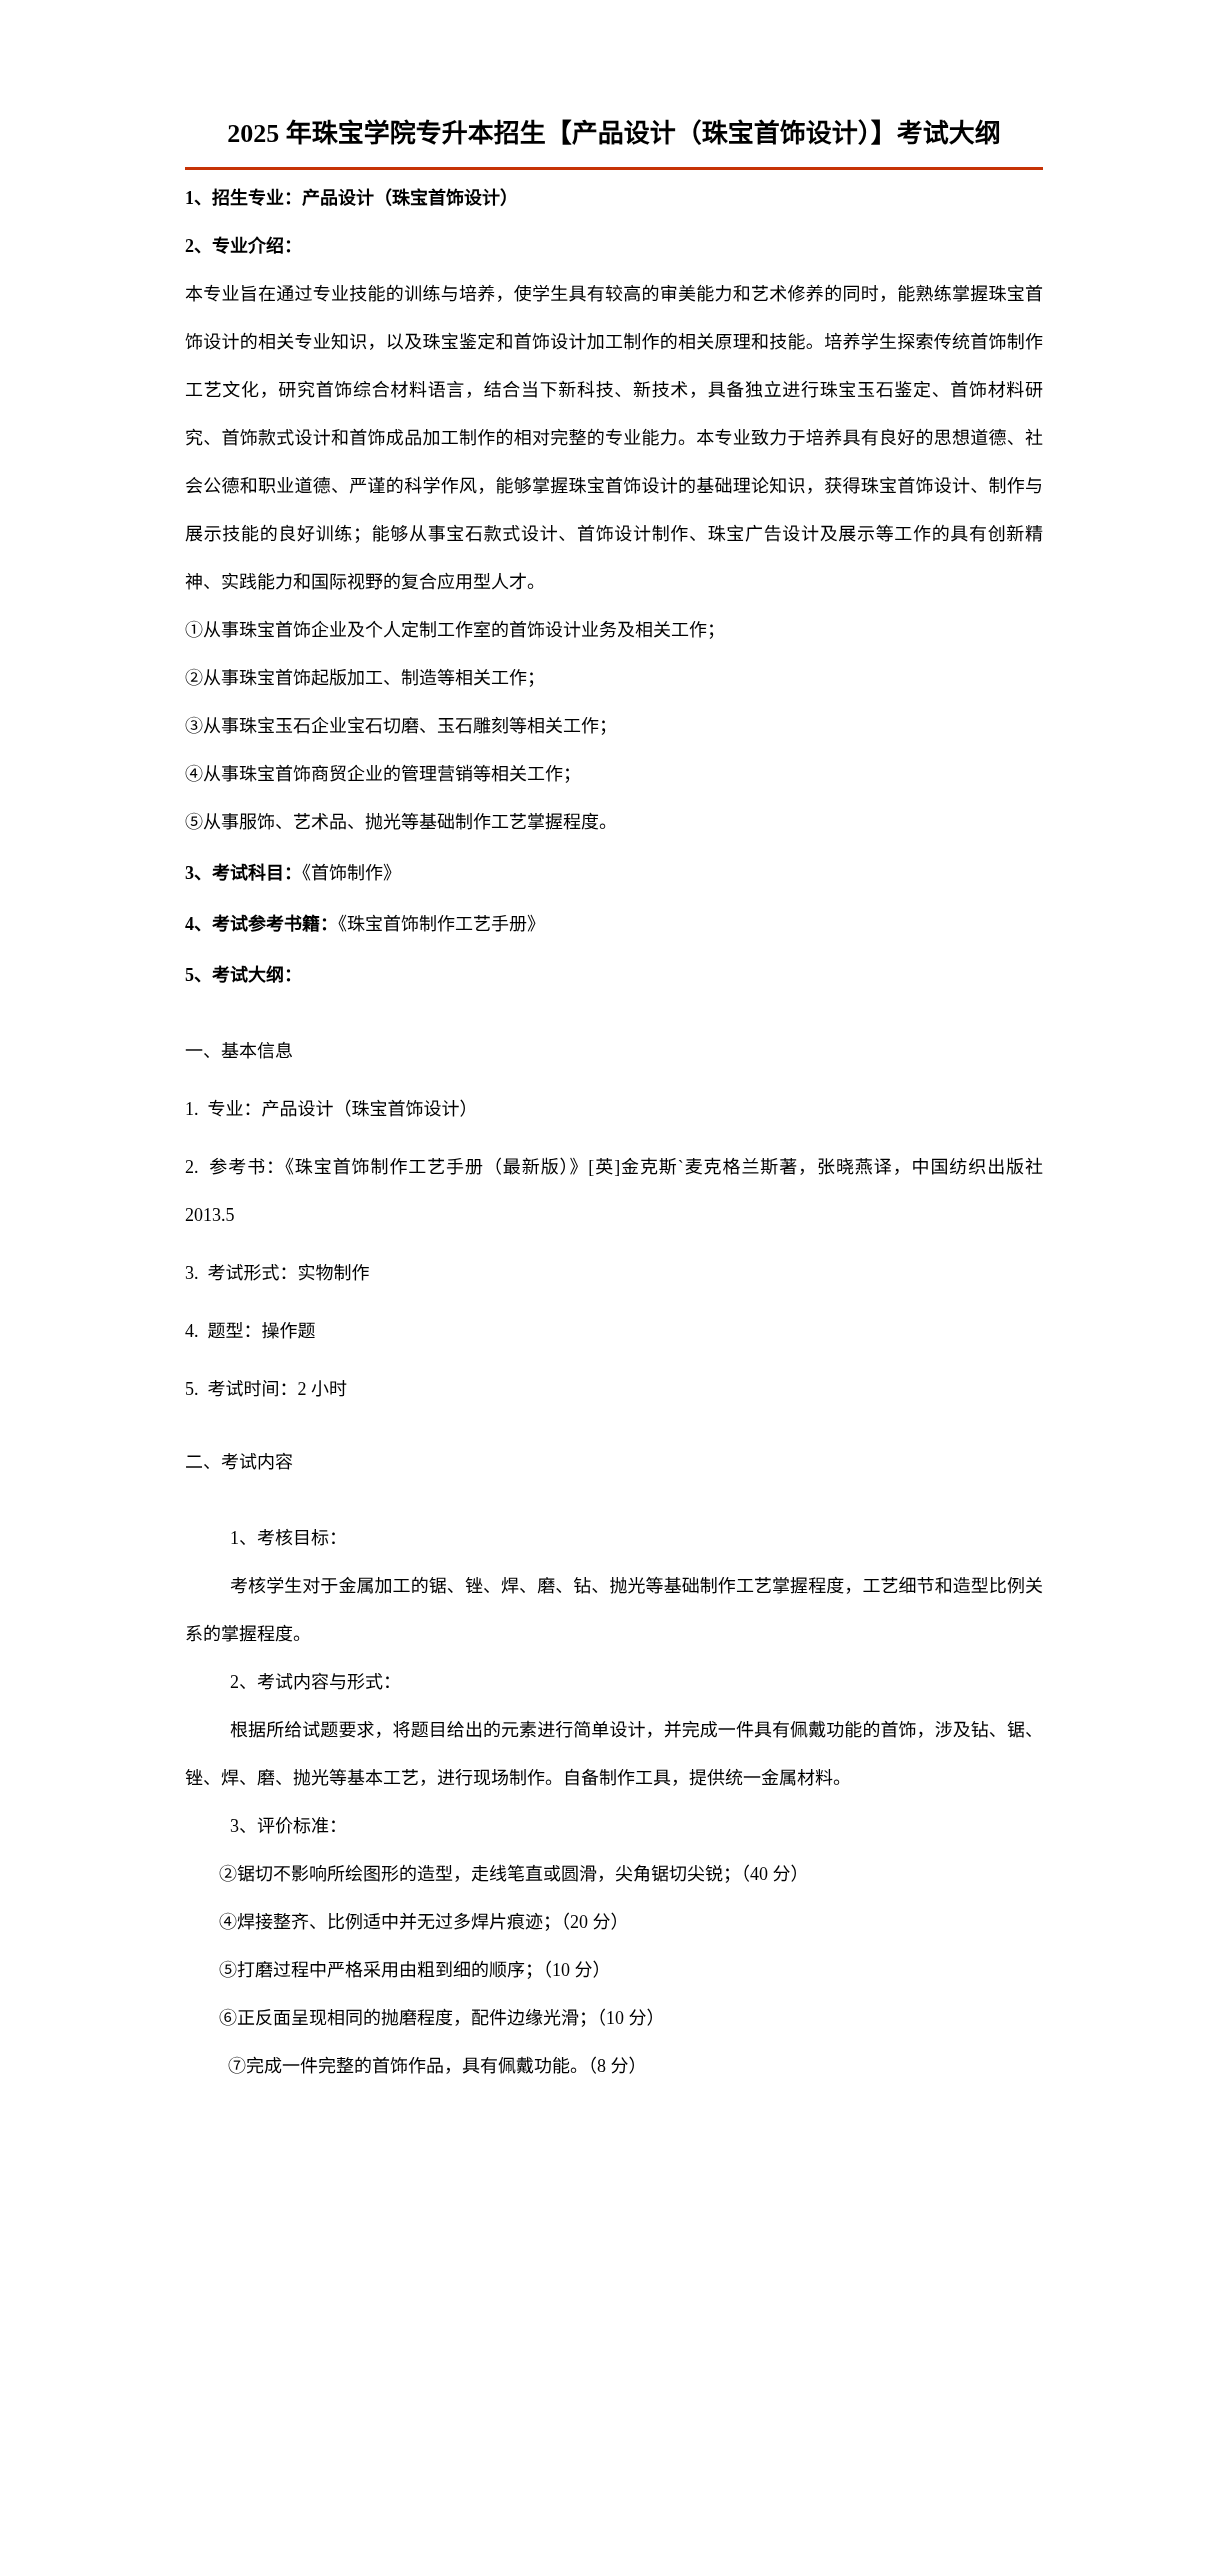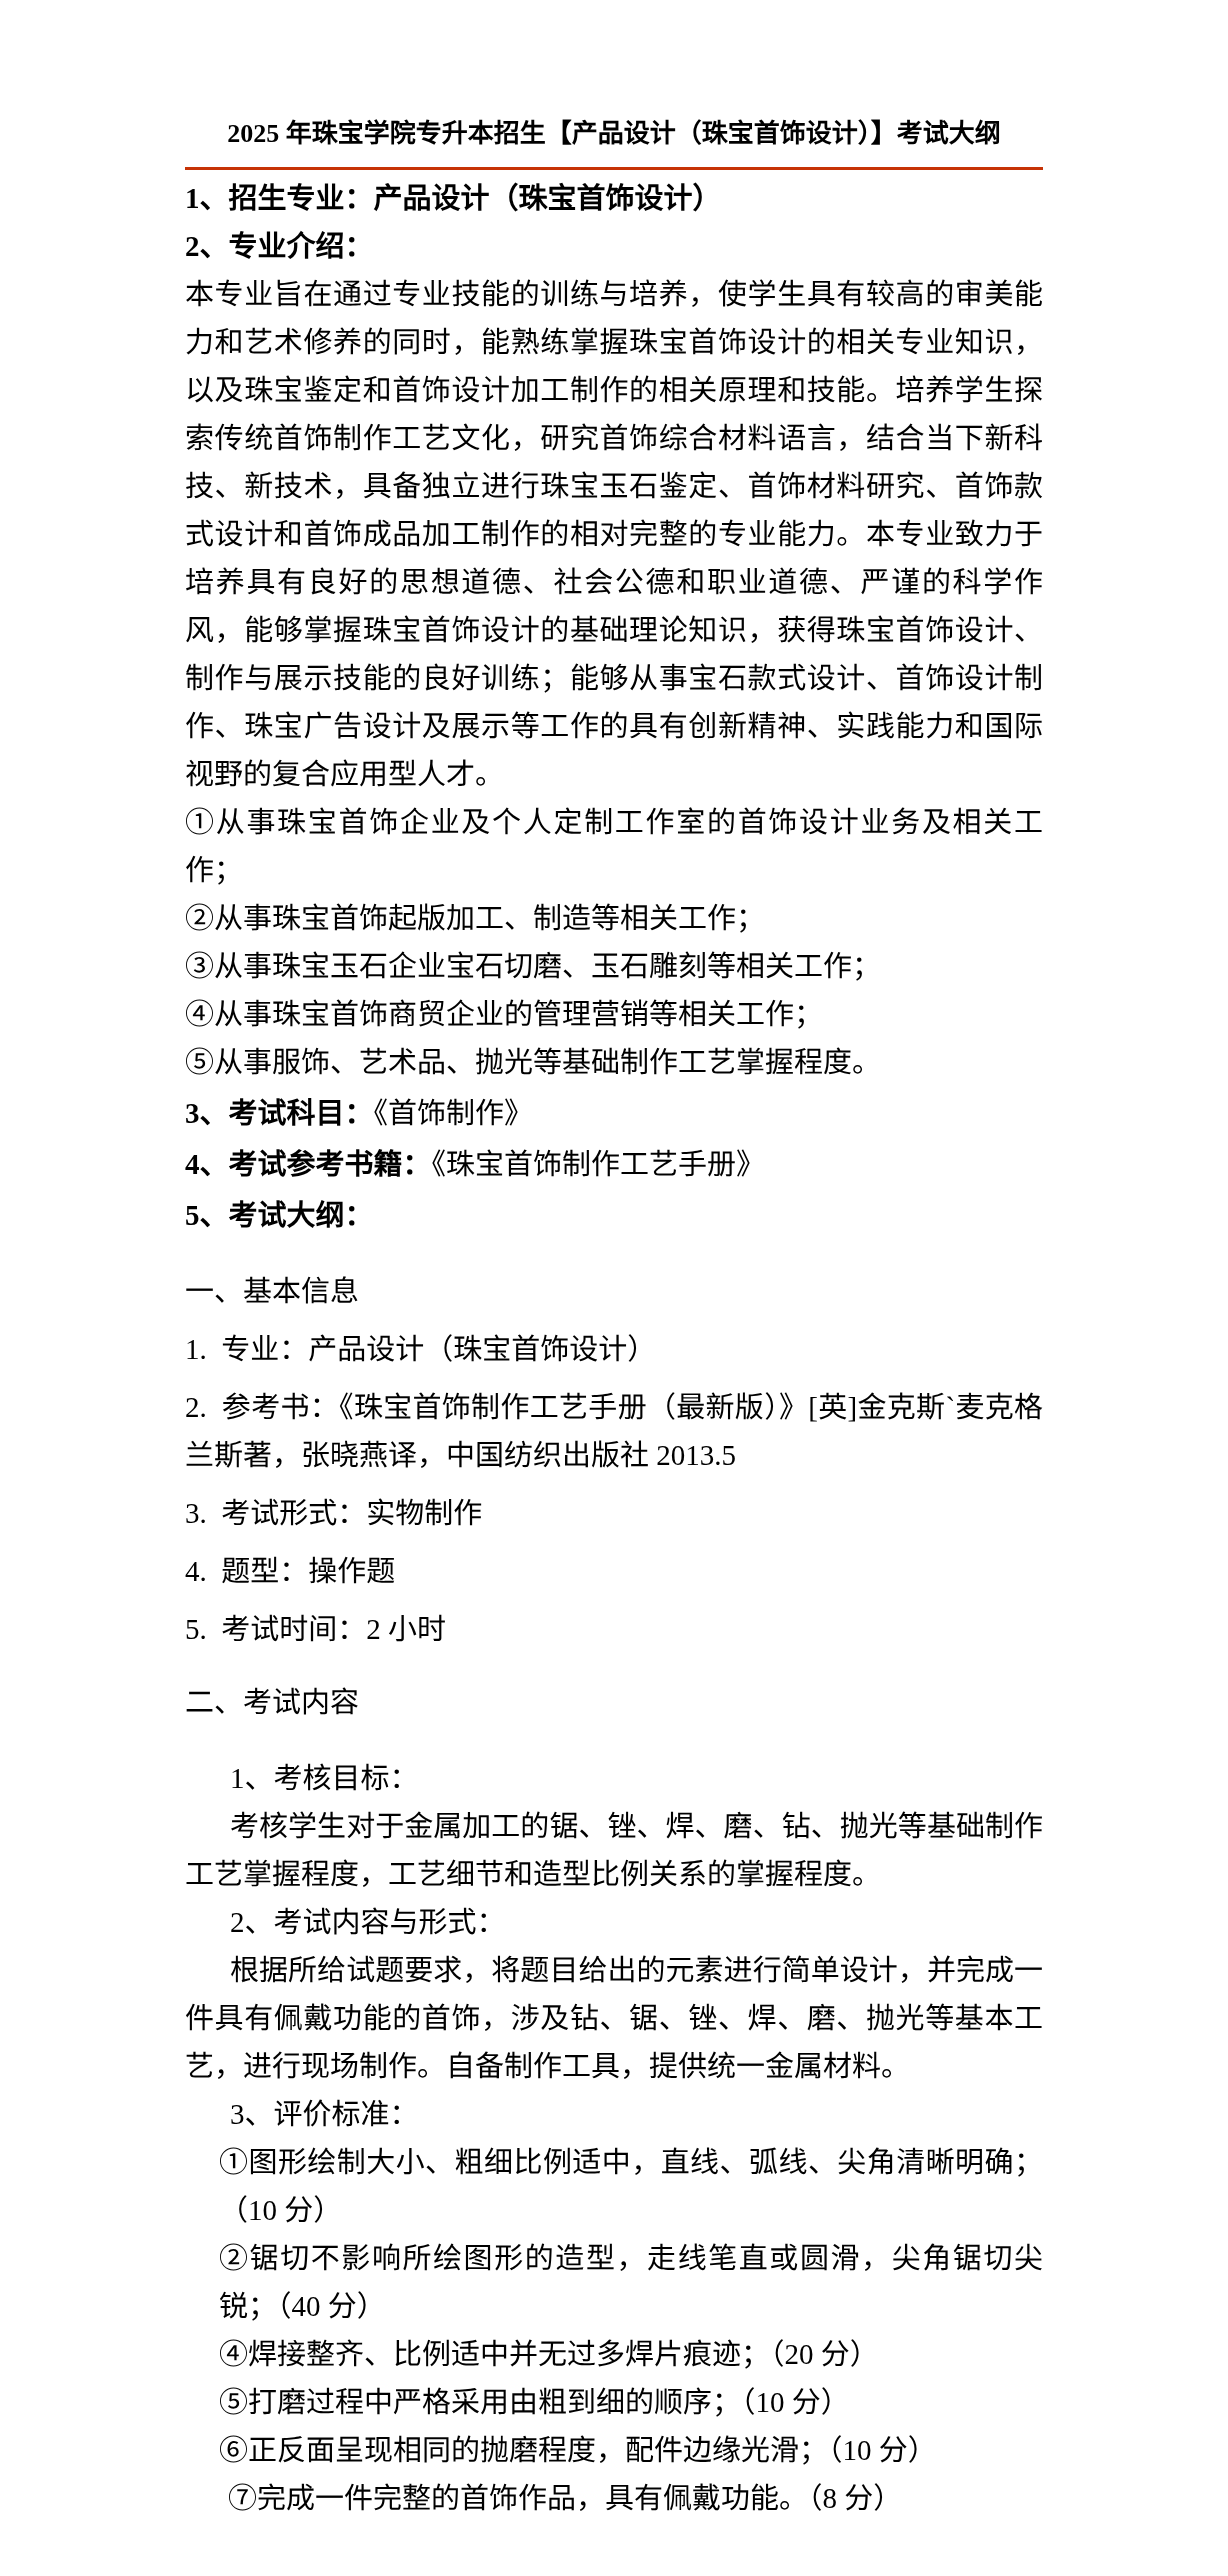--- a/index.html
+++ b/index.html
@@ -27,21 +27,21 @@
     font-weight: 700;
     text-align: center;
   }
   .divider {
     height: 3.9px;
     margin-top: 11.6px;
     background: #c63306;
   }
   p {
     margin: 0;
-    font-size: 29px;
+    font-size: 18px;
     line-height: 48px;
     text-align: justify;
   }
   p.bold { font-weight: 700; }
   .kv .label { font-weight: 700; }
   .kv .value { font-weight: 400; }
   .mt-first { margin-top: 48px; }
   .kv { margin-top: 3.1px; }
   .outline-title {
     margin-top: 31px;
@@ -100,21 +100,20 @@
 
   <p class="sub-heading gap">1、考核目标：</p>
   <p class="indent2">考核学生对于金属加工的锯、锉、焊、磨、钻、抛光等基础制作工艺掌握程度，工艺细节和造型比例关系的掌握程度。</p>
 
   <p class="sub-heading">2、考试内容与形式：</p>
   <p class="indent2">根据所给试题要求，将题目给出的元素进行简单设计，并完成一件具有佩戴功能的首饰，涉及钻、锯、锉、焊、磨、抛光等基本工艺，进行现场制作。自备制作工具，提供统一金属材料。</p>
 
   <p class="sub-heading">3、评价标准：</p>
 
   <div class="criteria">
-    <p>①图形绘制大小、粗细比例适中，直线、弧线、尖角清晰明确；（10 分）</p>
     <p>②锯切不影响所绘图形的造型，走线笔直或圆滑，尖角锯切尖锐；（40 分）</p>
     <p>④焊接整齐、比例适中并无过多焊片痕迹；（20 分）</p>
     <p>⑤打磨过程中严格采用由粗到细的顺序；（10 分）</p>
     <p>⑥正反面呈现相同的抛磨程度，配件边缘光滑；（10 分）</p>
     <p>⑦完成一件完整的首饰作品，具有佩戴功能。（8 分）</p>
   </div>
 
 </div>
 
 

